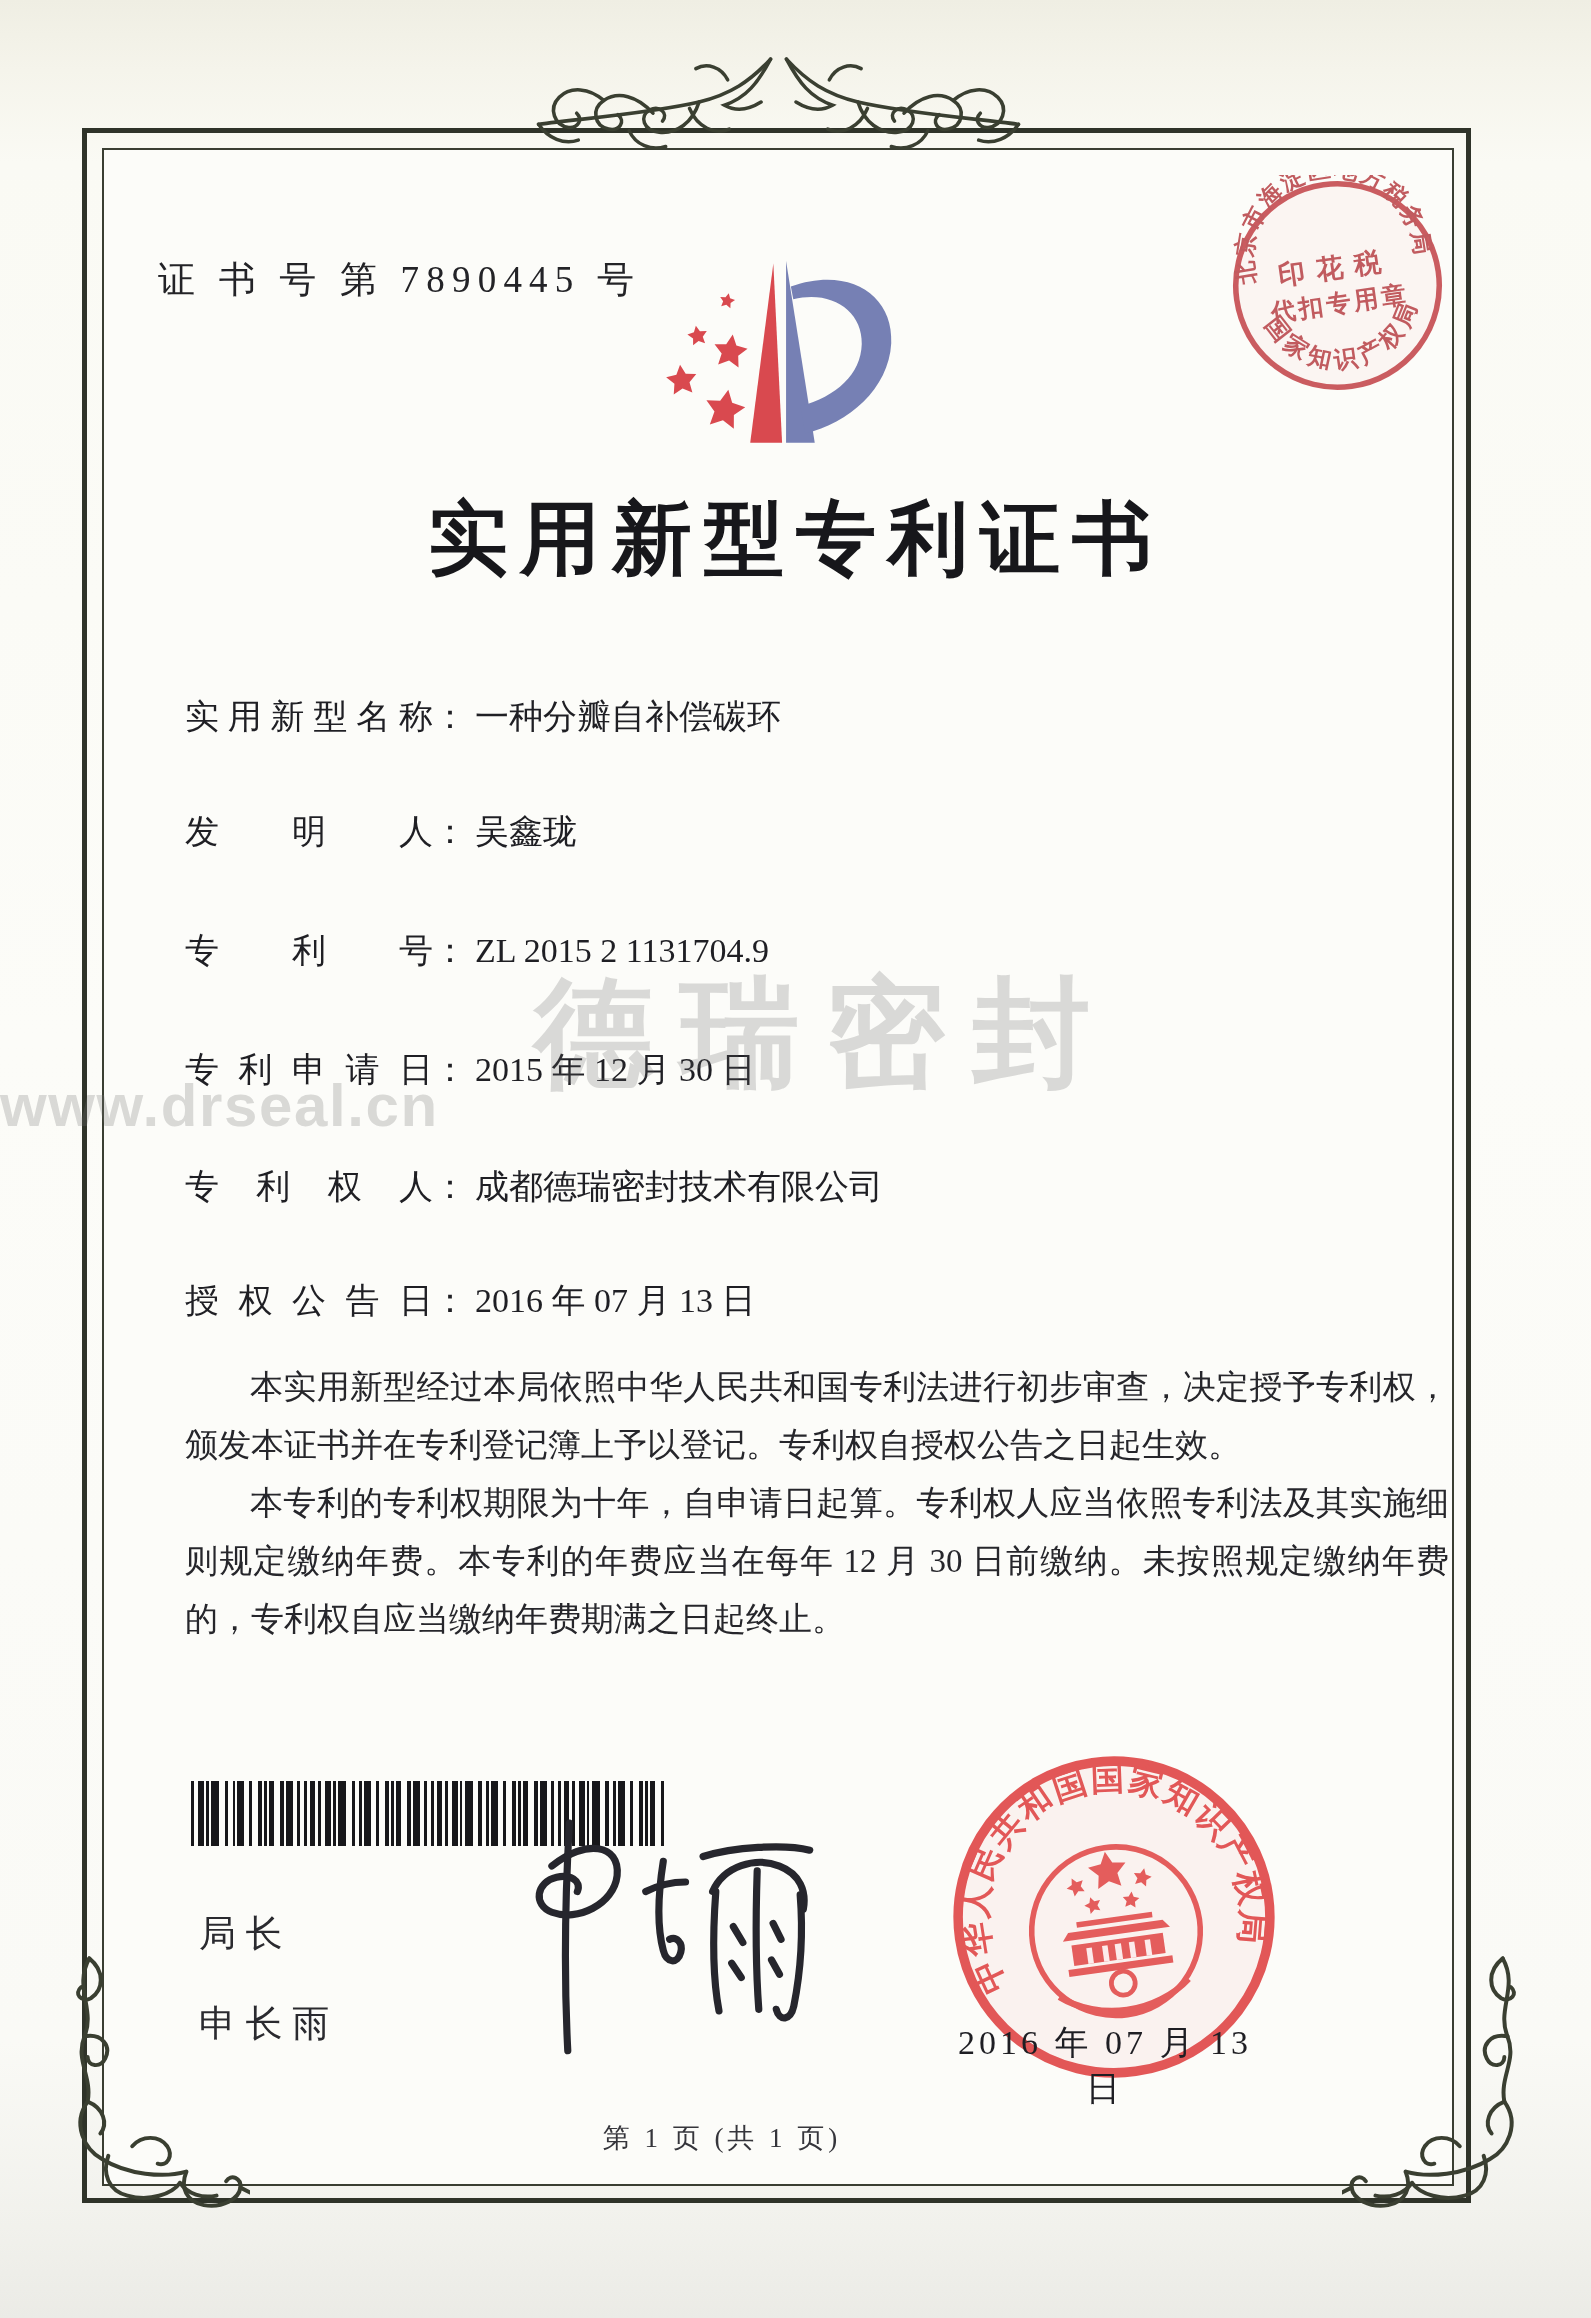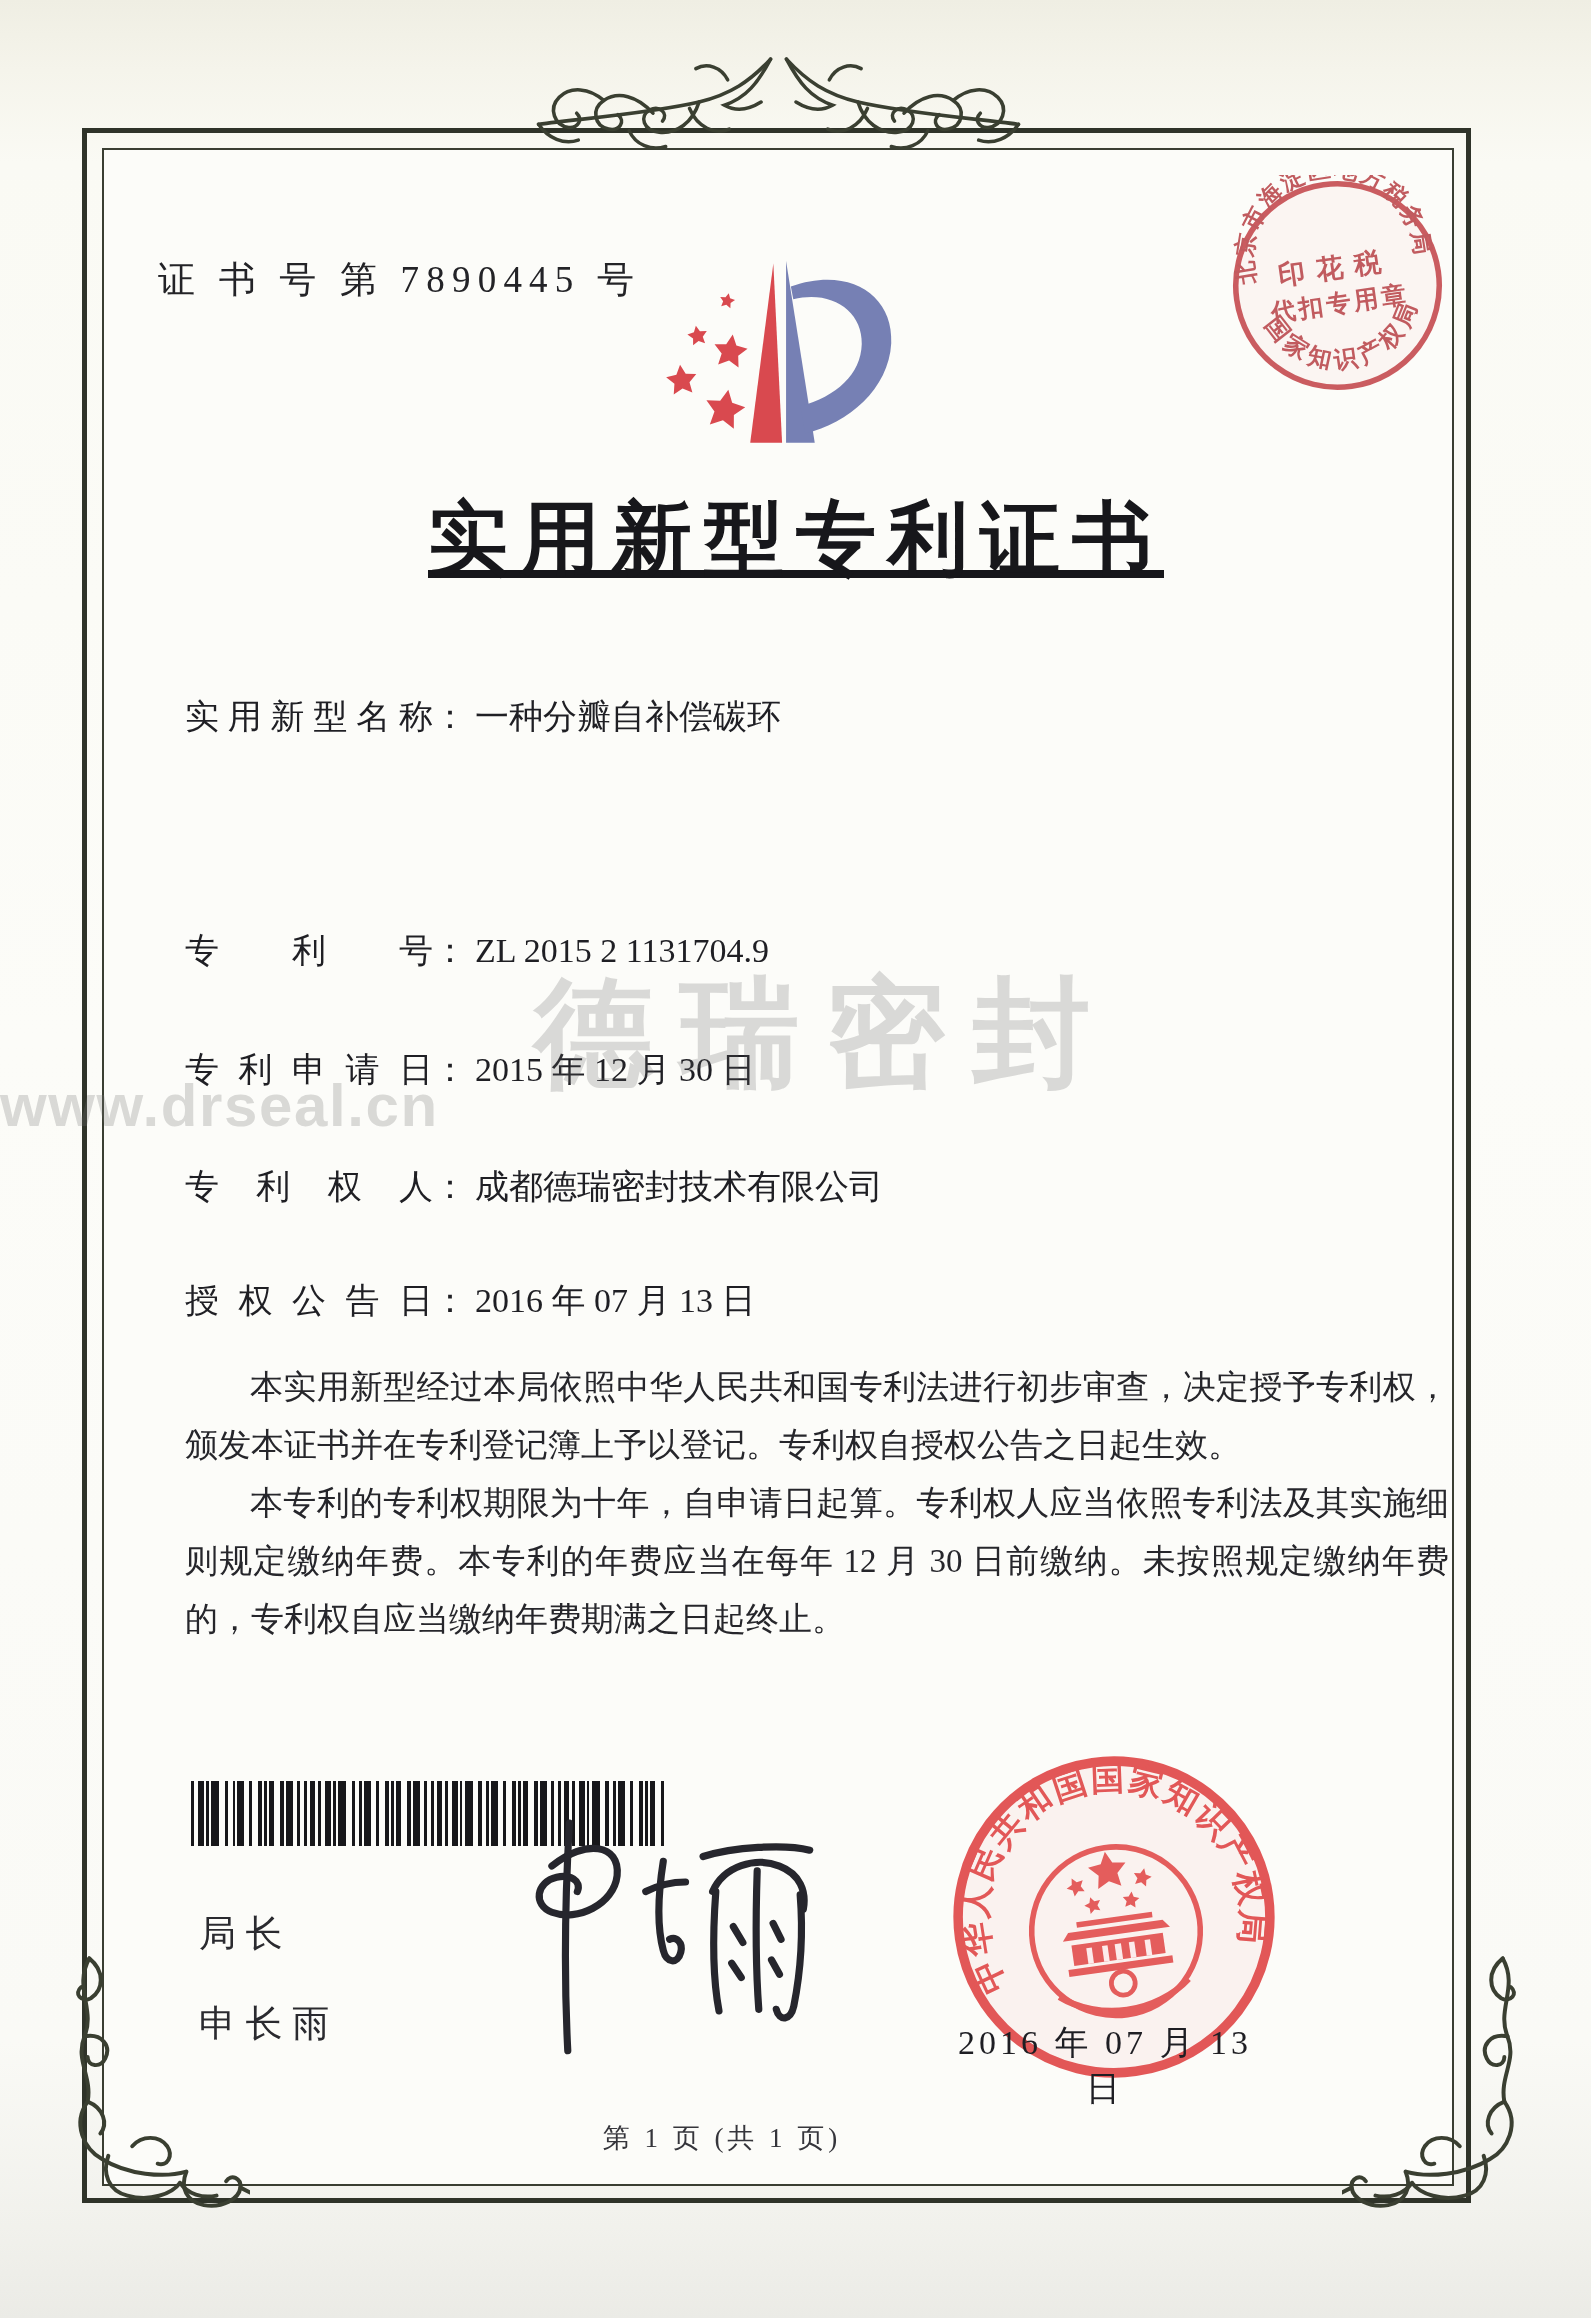--- a/index.html
+++ b/index.html
@@ -5,21 +5,21 @@
   html,body{margin:0;padding:0;background:#e8e8e4;}
   .page{
     position:relative;width:1592px;height:2319px;overflow:hidden;
     font-family:"Liberation Serif","DejaVu Serif",serif;color:#232327;
     background:linear-gradient(180deg,#efeee3 0%,#f5f4eb 3%,#fafaf4 7%,#fcfcf8 45%,#fafaf6 88%,#f1f1ec 96%,#ebebe6 100%);
   }
   .frame-outer{position:absolute;left:82px;top:128px;width:1379px;height:2065px;border:5.6px solid #2f3329;}
   .frame-inner{position:absolute;left:102px;top:148px;width:1348px;height:2034px;border:2.4px solid #3a3e32;background:#fcfcf9;}
   .deco{position:absolute;}
   .cert-no{position:absolute;left:158px;top:255px;font-size:37px;letter-spacing:7.2px;color:#232327;}
-  .title{position:absolute;left:398px;top:486px;width:796px;text-align:center;font-size:80px;font-weight:bold;letter-spacing:12px;color:#17171b;text-decoration:underline;}
+  .title{position:absolute;left:398px;top:486px;width:796px;text-align:center;font-size:80px;font-weight:bold;letter-spacing:12px;color:#17171b;}
   .field{position:absolute;left:185px;font-size:34px;white-space:nowrap;color:#1f1f24;}
   .f-label{display:inline-block;width:248px;text-align:justify;text-align-last:justify;}
   .f-colon{display:inline-block;}
   .f-value{margin-left:8px;}
   .f1{top:694px}.f2{top:809px}.f3{top:928px}.f4{top:1047px}.f5{top:1164px}.f6{top:1278px}
   .paras{position:absolute;left:185px;top:1358px;width:1264px;font-size:33px;line-height:58px;text-align:justify;color:#26262b;}
   .paras p{margin:0;text-indent:65px;}
   .wm1{position:absolute;left:0;top:954px;width:1592px;text-align:center;font-size:119px;font-weight:bold;letter-spacing:27px;color:rgba(95,95,95,.22);transform:translateX(30px);}
   .wm2{position:absolute;left:0;top:1071px;width:1592px;text-align:left;font-size:60px;font-weight:bold;letter-spacing:1.6px;color:rgba(115,115,115,.26);font-family:"Liberation Sans","DejaVu Sans",sans-serif;}
   .barcode{position:absolute;left:191px;top:1781px;width:517px;height:65px;display:flex;align-items:stretch;overflow:hidden;}
@@ -108,20 +108,21 @@
         <textPath href="#stampBotArc">国家知识产权局</textPath>
       </text>
       <text x="139" y="128" text-anchor="middle" font-size="34" letter-spacing="14" fill="#b9454a" font-weight="bold">印花税</text>
       <text x="139" y="172" text-anchor="middle" font-size="31" letter-spacing="4" fill="#b9454a" font-weight="bold">代扣专用章</text>
     </g>
   </svg>
 
   <div class="title">实用新型专利证书</div>
 
   <div class="field f1"><span class="f-label">实用新型名称</span><span class="f-colon">：</span><span class="f-value">一种分瓣自补偿碳环</span></div>
+  <div class="field f2"><span class="f-label">发明人</span><span class="f-colon">：</span><span class="f-value">吴鑫珑</span></div>
   <div class="field f3"><span class="f-label">专利号</span><span class="f-colon">：</span><span class="f-value">ZL 2015 2 1131704.9</span></div>
   <div class="field f4"><span class="f-label">专利申请日</span><span class="f-colon">：</span><span class="f-value">2015 年 12 月 30 日</span></div>
   <div class="field f5"><span class="f-label">专利权人</span><span class="f-colon">：</span><span class="f-value">成都德瑞密封技术有限公司</span></div>
   <div class="field f6"><span class="f-label">授权公告日</span><span class="f-colon">：</span><span class="f-value">2016 年 07 月 13 日</span></div>
 
   <div class="wm1">德瑞密封</div>
   <div class="wm2">www.drseal.cn</div>
 
   <div class="paras">
     <p>本实用新型经过本局依照中华人民共和国专利法进行初步审查，决定授予专利权，颁发本证书并在专利登记簿上予以登记。专利权自授权公告之日起生效。</p>

